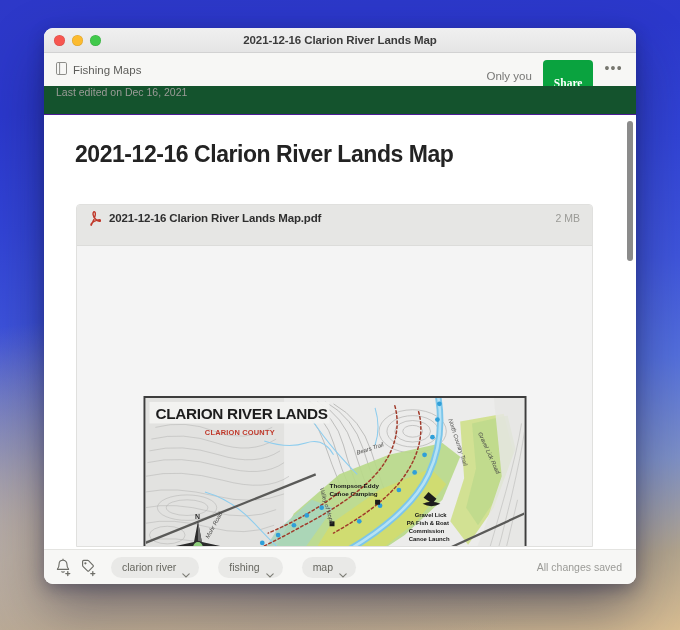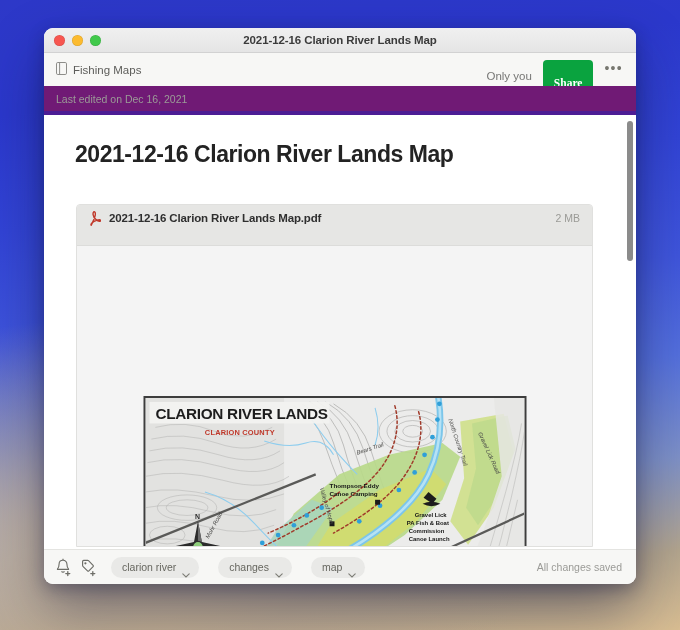--- a/index.html
+++ b/index.html
@@ -70,23 +70,23 @@
     border:none; border-radius:4px; padding:18px 11px 6px; cursor:pointer;
     font-family:Liberation Serif, serif; line-height:1;margin-top:16px;
   }
   .dots-btn {
     font-size:14px; color:#77776f; letter-spacing:1.3px;
     cursor:pointer; line-height:1; padding-bottom:4px;
   }
 
   
   .meta-row {
-    flex:0 0 29px; background:#701a75;
-    display:flex; align-items:center; padding:0 12px;
-    border-bottom:4px solid #4c1d95;
+    flex:0 0 29px; background:#14532d;
+    display:flex; align-items:flex-start; padding:0 12px;
+    border-bottom:1px solid #4c1d95;
   }
   .meta-text { font-size:10.5px; color:#9b9b97; }
 
   
   .body-wrap { position:relative; flex:1 1 auto; overflow:hidden; background:#fff; }
   .doc { padding:26px 0 0 0; }
 
   .doc-title {
     font-size:23px; font-weight:bold; color:#232323;
     letter-spacing:-.45px; padding:0 30px 0 31px; line-height:1.2;
@@ -377,21 +377,21 @@
         <div class="chip">
           <span class="chip-label">clarion river</span>
           <span class="chev">
             <svg width="8" height="5" viewBox="0 0 8 5">
                 <path d="M.8.9 4 4 7.2.9" fill="none" stroke="#7d7d76" stroke-width="1.1" stroke-linecap="round"></path>
               </svg>
           </span>
         </div>
 
         <div class="chip">
-          <span class="chip-label">changes</span>
+          <span class="chip-label">fishing</span>
           <span class="chev">
             <svg width="8" height="5" viewBox="0 0 8 5">
                 <path d="M.8.9 4 4 7.2.9" fill="none" stroke="#7d7d76" stroke-width="1.1" stroke-linecap="round"></path>
               </svg>
           </span>
         </div>
 
         <div class="chip">
           <span class="chip-label">map</span>
           <span class="chev">

